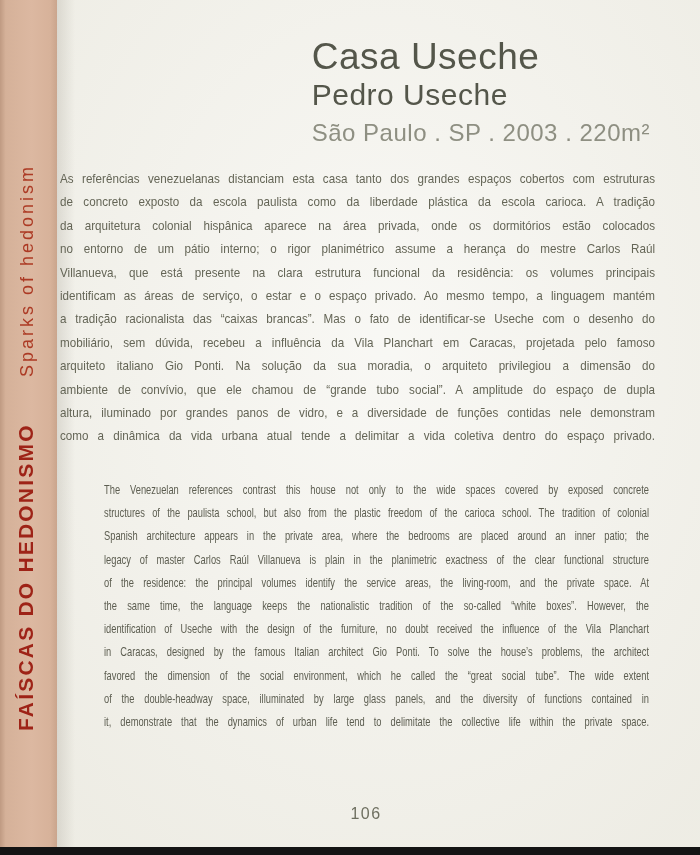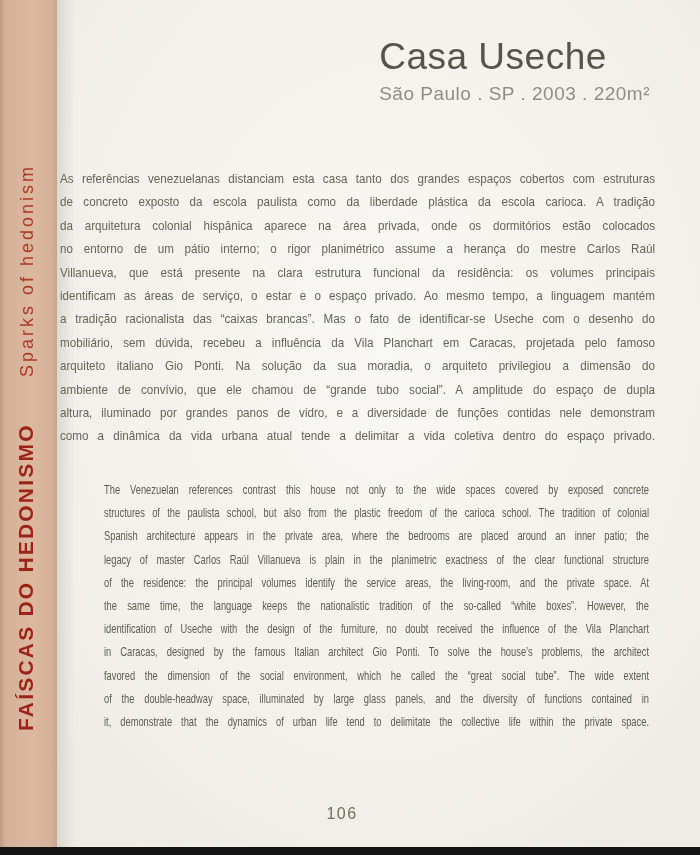--- a/index.html
+++ b/index.html
@@ -35,56 +35,57 @@
   .vtext-reg{
     left:17px;top:377px;
     font-size:18px;color:#ac3a24;letter-spacing:3px;
   }
   
   .title-block{
     position:absolute;right:50px;top:36px;text-align:left;color:#54564a;
   }
   .title-main{font-size:37px;line-height:42px;letter-spacing:0.5px;}
   .title-sub{font-size:30px;line-height:33px;letter-spacing:0.5px;}
-  .title-meta{font-size:19px;line-height:24px;color:#8e8f82;margin-top:4px;letter-spacing:0.5px;}
+  .title-meta{font-size:24px;line-height:24px;color:#8e8f82;margin-top:10px;letter-spacing:0.5px;}
   
   .para-pt{
     position:absolute;left:60px;top:167px;width:690px;
     transform:scaleX(0.8623);transform-origin:0 0;
     color:#646556;font-size:13.5px;
   }
   .para-pt .line{line-height:23.4px;height:23.4px;text-align:justify;text-align-last:justify;overflow:hidden;}
   
   .para-en{
     position:absolute;left:104px;top:478px;width:760px;
     transform:scaleX(0.7171);transform-origin:0 0;
     color:#5c5d50;font-size:13px;
   }
   .para-en .line{line-height:23.2px;height:23.2px;text-align:justify;text-align-last:justify;overflow:hidden;}
   .page-number{
-    position:absolute;left:272px;top:805px;width:140px;text-align:center;
+    position:absolute;left:296px;top:805px;width:140px;text-align:center;
     font-size:16px;color:#6e6f60;letter-spacing:1.5px;
   }
   .bottom-strip{
     position:absolute;left:0;top:847px;width:700px;height:8px;background:#141414;
   }
 </style>
 </head>
 <body>
 
 <div class="page-surface"></div>
 
 <div class="sidebar">
   <div class="vtext vtext-bold">FAÍSCAS DO HEDONISMO</div>
   <div class="vtext vtext-reg">Sparks of hedonism</div>
 </div>
 <div class="gutter-shadow"></div>
 
 <div class="title-block">
   <div class="title-main">Casa Useche</div>
+  <div class="title-sub">Pedro Useche</div>
   <div class="title-meta">São Paulo . SP . 2003 . 220m²</div>
 </div>
 
 <div class="para-pt">
     <div class="line">As referências venezuelanas distanciam esta casa tanto dos grandes espaços cobertos com estruturas</div>
     <div class="line">de concreto exposto da escola paulista como da liberdade plástica da escola carioca. A tradição</div>
     <div class="line">da arquitetura colonial hispânica aparece na área privada, onde os dormitórios estão colocados</div>
     <div class="line">no entorno de um pátio interno; o rigor planimétrico assume a herança do mestre Carlos Raúl</div>
     <div class="line">Villanueva, que está presente na clara estrutura funcional da residência: os volumes principais</div>
     <div class="line">identificam as áreas de serviço, o estar e o espaço privado. Ao mesmo tempo, a linguagem mantém</div>

